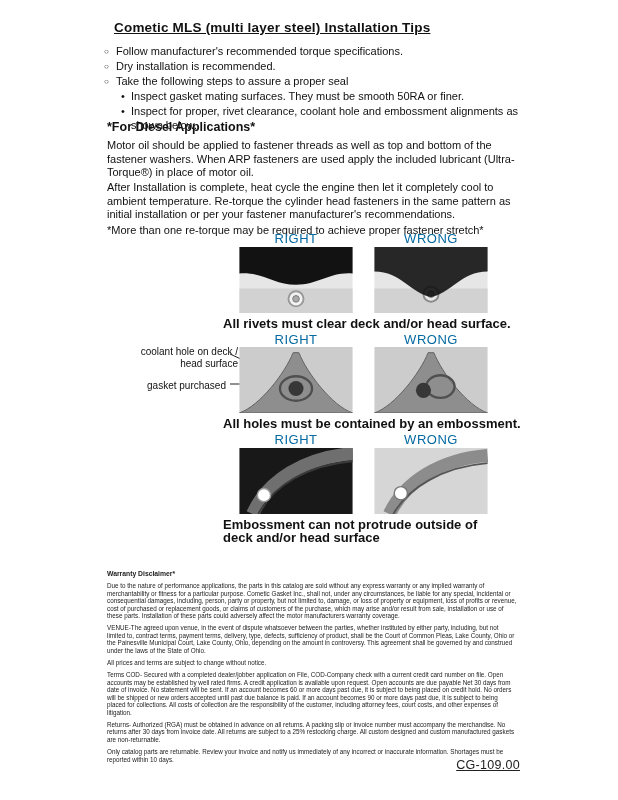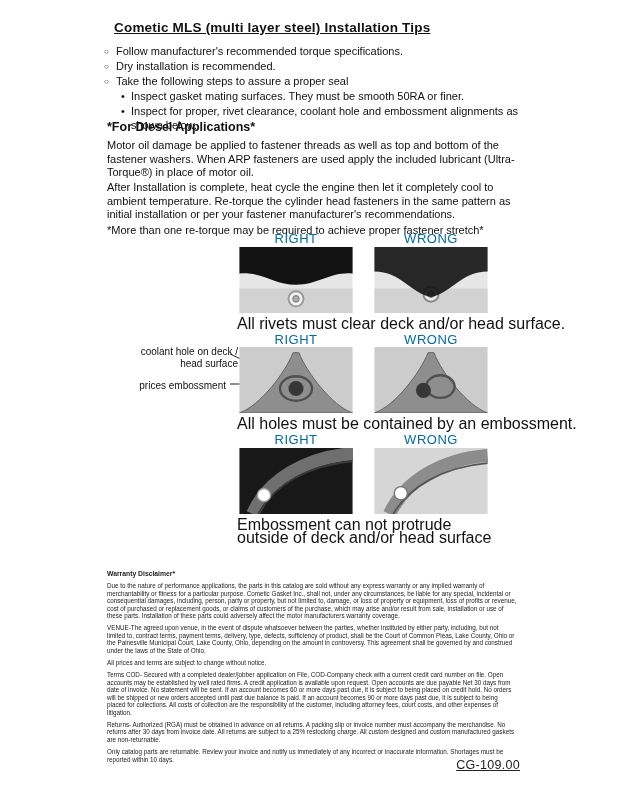--- a/index.html
+++ b/index.html
@@ -19,21 +19,21 @@
   .subtip{position:relative;padding-left:11px;margin-bottom:1px;}
   .subtip::before{content:"•";position:absolute;left:1px;top:0;font-size:11px;color:#111;}
   .diesel-heading{position:absolute;left:107px;top:120px;font-size:12.5px;font-weight:bold;}
   .para{position:absolute;left:107px;width:418px;font-size:11px;line-height:13.5px;}
   .p1{top:139px;}
   .p2{top:181px;}
   .pnote{top:224px;}
   .col-label{position:absolute;width:118px;text-align:center;font-size:13px;letter-spacing:.5px;color:#0369a1;}
   .panel{position:absolute;width:118px;height:66px;}
   .panel svg{display:block;width:100%;height:100%;}
-  .caption{position:absolute;left:237px;font-size:16px;line-height:13px;color:#111;}
+  .caption{position:absolute;left:223px;font-size:13px;line-height:13px;color:#111;font-weight:bold;}
   .side-label{position:absolute;font-size:10px;line-height:11.5px;text-align:right;color:#111;}
   .connector-svg{position:absolute;left:100px;top:340px;width:200px;height:72px;pointer-events:none;}
   .disclaimer{position:absolute;left:107px;top:570px;width:410px;font-size:6.3px;line-height:7.4px;color:#222;}
   .disclaimer .dh{font-weight:bold;font-size:6.8px;margin-bottom:5px;}
   .disclaimer p{margin:0 0 5px 0;}
   .footer-code{position:absolute;right:98px;top:758px;font-size:12.5px;color:#222;letter-spacing:.3px;text-decoration:underline;}
 </style>
 </head>
 <body>
 
@@ -45,21 +45,21 @@
     <div class="tip"><span>Follow manufacturer's recommended torque specifications.</span></div>
     <div class="tip"><span>Dry installation is recommended.</span></div>
     <div class="tip"><span>Take the following steps to assure a proper seal</span></div>
     <div class="subtips">
       <div class="subtip"><span>Inspect gasket mating surfaces.  They must be smooth 50RA or finer.</span></div>
       <div class="subtip"><span>Inspect for proper, rivet clearance, coolant hole and embossment alignments as shown below.</span></div>
     </div>
   </div>
 
   <div class="diesel-heading">*For Diesel Applications*</div>
-  <div class="para p1">Motor oil damage be applied to fastener threads as well as top and bottom of the fastener washers. When ARP fasteners are used apply the included lubricant (Ultra-Torque®) in place of motor oil.</div>
+  <div class="para p1">Motor oil should be applied to fastener threads as well as top and bottom of the fastener washers. When ARP fasteners are used apply the included lubricant (Ultra-Torque®) in place of motor oil.</div>
   <div class="para p2">After Installation is complete, heat cycle the engine then let it completely cool to ambient temperature. Re-torque the cylinder head fasteners in the same pattern as initial installation or per your fastener manufacturer's recommendations.</div>
   <div class="para pnote">*More than one re-torque may be required to achieve proper fastener stretch*</div>
 
   <div class="col-label" style="left:237px;top:231px;">RIGHT</div>
   <div class="col-label" style="left:372px;top:231px;">WRONG</div>
 
   <div class="panel" style="left:237px;top:247px;">
     <svg viewBox="0 0 120 70">
       <rect width="120" height="70" fill="#e6e6e6"></rect>
       <rect y="44" width="120" height="26" fill="#d2d2d2"></rect>
@@ -76,21 +76,21 @@
       <circle cx="60" cy="50" r="3.5" fill="#a0a0a0" stroke="#707070" stroke-width="1"></circle>
       <path d="M0,0 H120 V26 C92,26 80,50 60,53 C40,50 28,26 0,26 Z" fill="#121212" fill-opacity="0.9"></path>
     </svg>
   </div>
   <div class="caption" style="top:317px;">All rivets must clear deck and/or head surface.</div>
 
   <div class="col-label" style="left:237px;top:332px;">RIGHT</div>
   <div class="col-label" style="left:372px;top:332px;">WRONG</div>
 
   <div class="side-label" style="left:122px;top:346px;width:116px;">coolant hole on deck / head surface</div>
-  <div class="side-label" style="left:110px;top:380px;width:116px;">prices embossment</div>
+  <div class="side-label" style="left:110px;top:380px;width:116px;">gasket purchased</div>
 
   <svg class="connector-svg" viewBox="0 0 200 72">
     <line x1="130" y1="14" x2="193" y2="43" stroke="#222" stroke-width="1"></line>
     <line x1="130" y1="44" x2="180" y2="44" stroke="#222" stroke-width="1"></line>
   </svg>
 
   <div class="panel" style="left:237px;top:347px;">
     <svg viewBox="0 0 120 70">
       <rect width="120" height="70" fill="#cccccc"></rect>
       <path d="M0,70 C22,62 48,28 57,6 L63,6 C72,28 98,62 120,70 Z" fill="#8e8e8e" stroke="#5d5d5d" stroke-width="1"></path>

